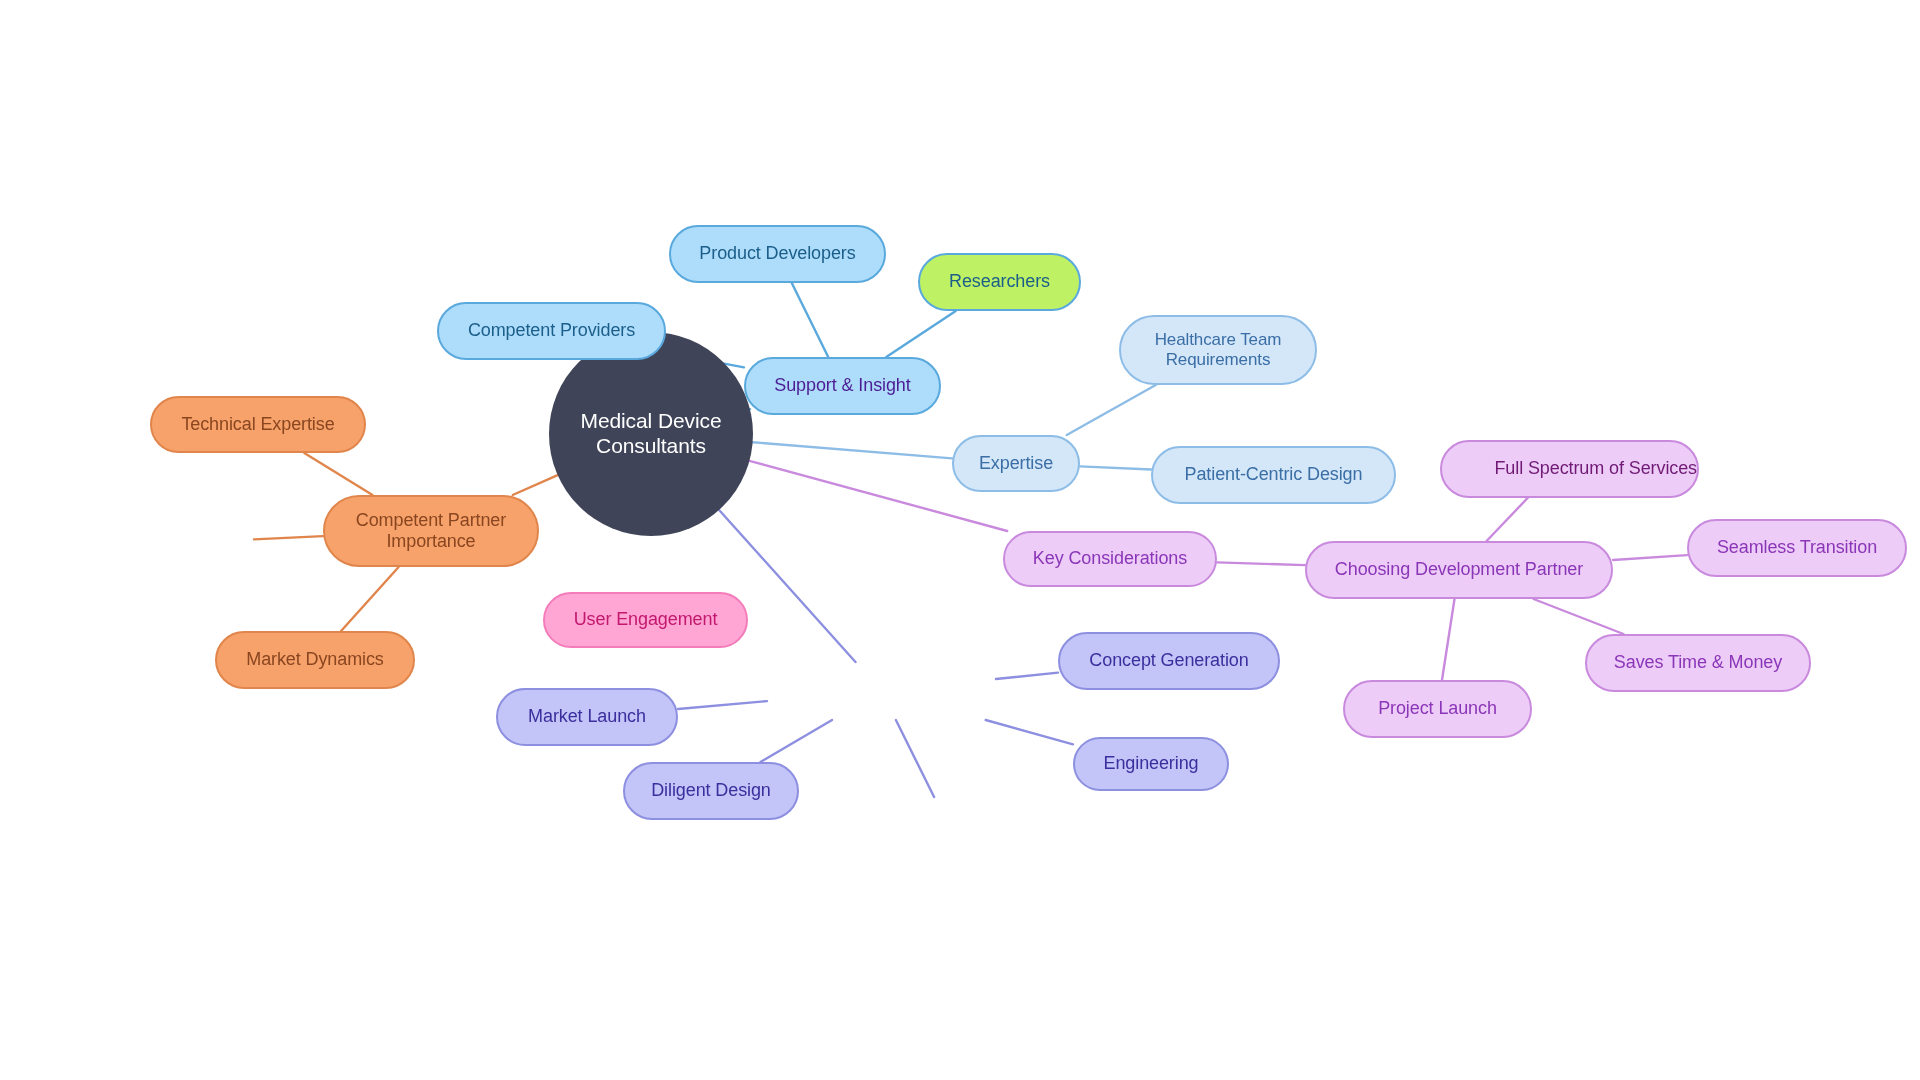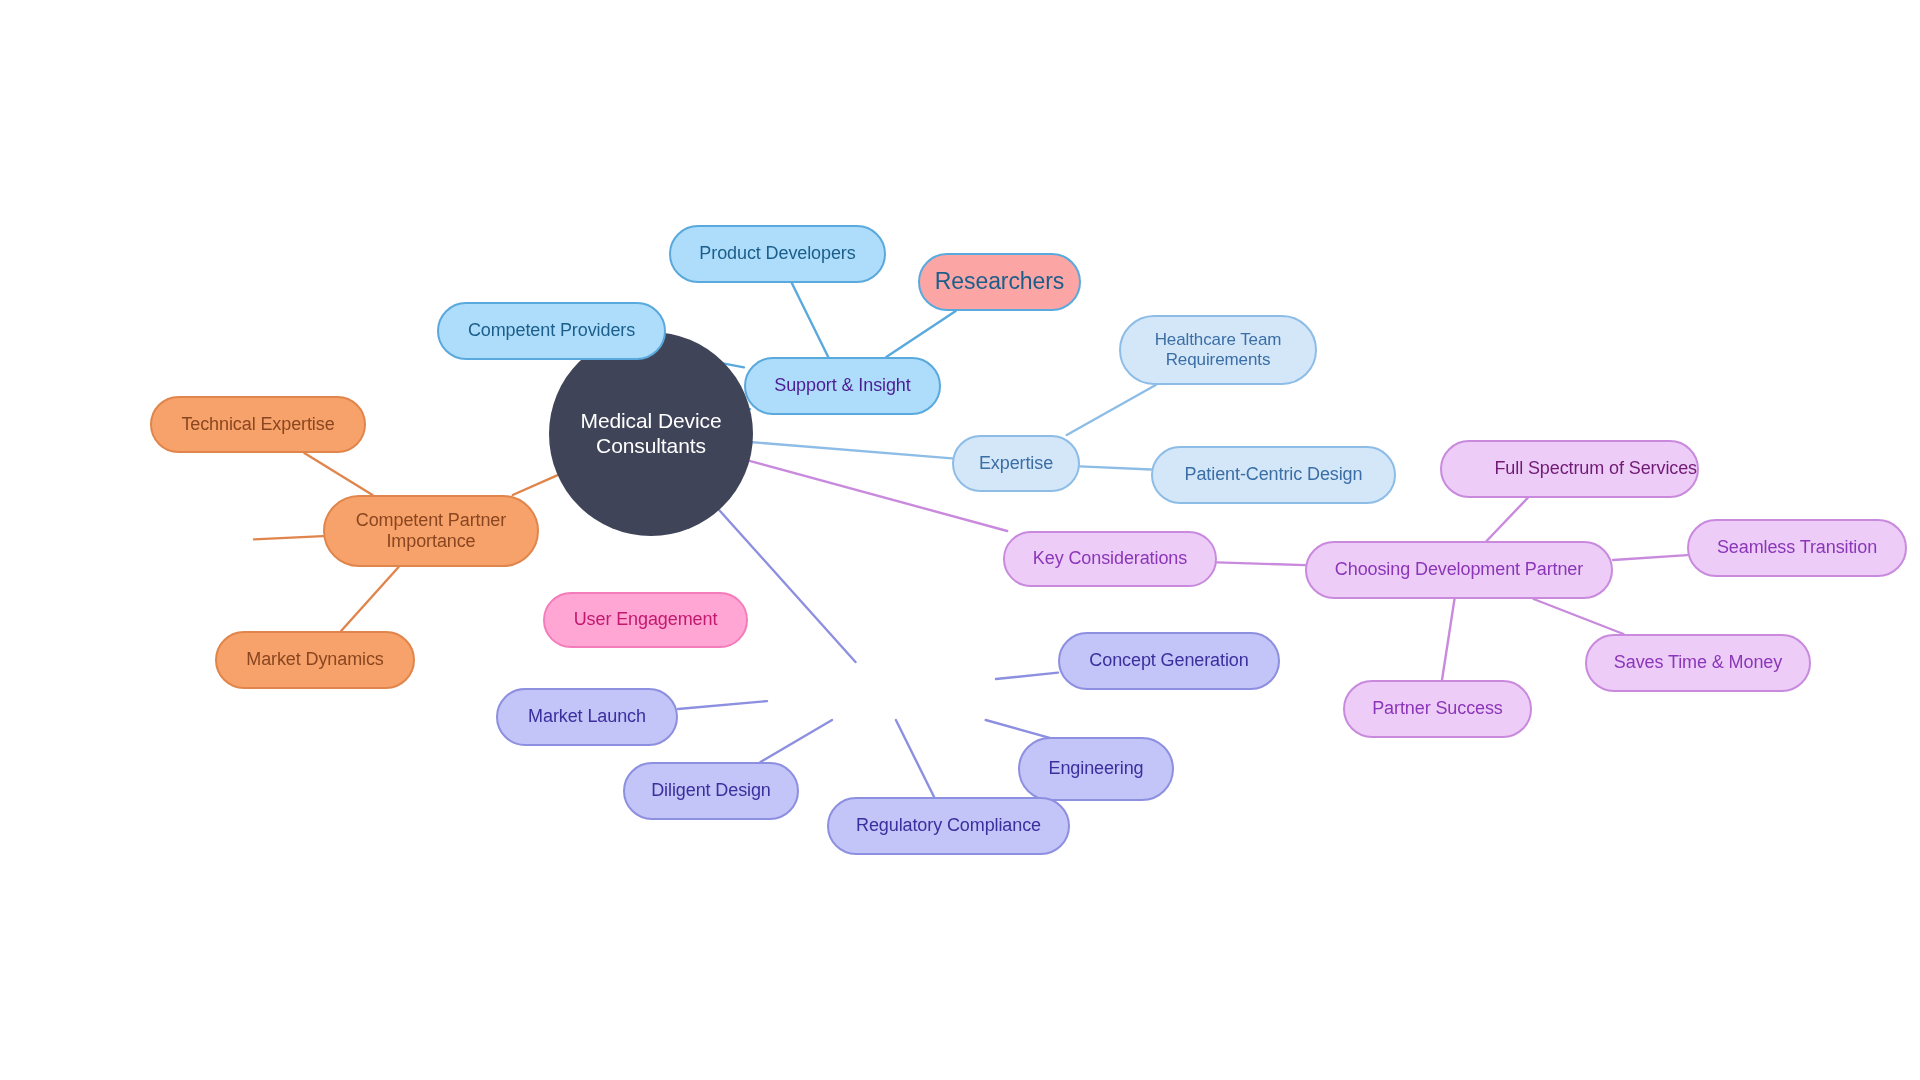--- a/index.html
+++ b/index.html
@@ -67,36 +67,35 @@
       <line x1="996" y1="679.0521739130435" x2="1058" y2="672.5826086956522" stroke="#8d8fe0" stroke-width="2.4" stroke-linecap="round"></line>
       <line x1="985.7066666666667" y1="720" x2="1073" y2="744.2931354359926" stroke="#8d8fe0" stroke-width="2.4" stroke-linecap="round"></line>
       <line x1="895.8925925925926" y1="720" x2="934.1074074074074" y2="797" stroke="#8d8fe0" stroke-width="2.4" stroke-linecap="round"></line>
       <line x1="832.0550000000001" y1="720" x2="760.4449999999999" y2="762" stroke="#8d8fe0" stroke-width="2.4" stroke-linecap="round"></line>
       <line x1="767" y1="701.1086587436333" x2="678" y2="708.9660441426146" stroke="#8d8fe0" stroke-width="2.4" stroke-linecap="round"></line>
     </svg>
   <div id="layer-nodes">
       <div class="node central" style="left: 549px; top: 332px; width: 204px; height: 204px; background: rgb(63, 68, 88); color: rgb(255, 255, 255); font-size: 21px; padding: 0px 14px;"><span>Medical Device Consultants</span></div>
       <div class="node" style="left: 669px; top: 225px; width: 217px; height: 58px; background: rgb(174, 221, 251); border-color: rgb(90, 169, 221); color: rgb(27, 94, 138); font-size: 18px;"><span>Product Developers</span></div>
       <div class="node" style="left: 437px; top: 302px; width: 229px; height: 58px; background: rgb(174, 221, 251); border-color: rgb(90, 169, 221); color: rgb(27, 94, 138); font-size: 18px;"><span>Competent Providers</span></div>
-      <div class="node" style="left: 918px; top: 253px; width: 163px; height: 58px; background: #fca5a5; border-color: rgb(90, 169, 221); color: rgb(27, 94, 138); font-size: 23px;"><span>Researchers</span></div>
+      <div class="node" style="left: 918px; top: 253px; width: 163px; height: 58px; background: #bef264; border-color: rgb(90, 169, 221); color: rgb(27, 94, 138); font-size: 18px;"><span>Researchers</span></div>
       <div class="node" style="left: 744px; top: 357px; width: 197px; height: 58px; background: rgb(174, 221, 251); border-color: rgb(90, 169, 221); color: #4c1d95; font-size: 18px;"><span>Support &amp; Insight</span></div>
       <div class="node" style="left: 1119px; top: 315px; width: 198px; height: 70px; background: rgb(212, 231, 249); border-color: rgb(141, 189, 230); color: rgb(58, 110, 165); font-size: 17px;"><span>Healthcare Team
 Requirements</span></div>
       <div class="node" style="left: 952px; top: 435px; width: 128px; height: 57px; background: rgb(212, 231, 249); border-color: rgb(141, 189, 230); color: rgb(58, 110, 165); font-size: 18px;"><span>Expertise</span></div>
       <div class="node" style="left: 1151px; top: 446px; width: 245px; height: 58px; background: rgb(212, 231, 249); border-color: rgb(141, 189, 230); color: rgb(58, 110, 165); font-size: 18px;"><span>Patient-Centric Design</span></div>
       <div class="node" style="left: 150px; top: 396px; width: 216px; height: 57px; background: rgb(247, 162, 106); border-color: rgb(224, 133, 75); color: rgb(138, 70, 32); font-size: 18px;"><span>Technical Expertise</span></div>
       <div class="node" style="left: 323px; top: 495px; width: 216px; height: 72px; background: rgb(247, 162, 106); border-color: rgb(224, 133, 75); color: rgb(138, 70, 32); font-size: 18px;"><span>Competent Partner
 Importance</span></div>
       <div class="node" style="left: 215px; top: 631px; width: 200px; height: 58px; background: rgb(247, 162, 106); border-color: rgb(224, 133, 75); color: rgb(138, 70, 32); font-size: 18px;"><span>Market Dynamics</span></div>
       <div class="node" style="left: 543px; top: 592px; width: 205px; height: 56px; background: rgb(255, 166, 213); border-color: rgb(244, 124, 186); color: rgb(194, 24, 110); font-size: 18px;"><span>User Engagement</span></div>
       <div class="node" style="left: 1003px; top: 531px; width: 214px; height: 56px; background: rgb(237, 205, 247); border-color: rgb(201, 138, 222); color: rgb(139, 54, 184); font-size: 18px;"><span>Key Considerations</span></div>
       <div class="node" style="left: 1305px; top: 541px; width: 308px; height: 58px; background: rgb(237, 205, 247); border-color: rgb(201, 138, 222); color: rgb(139, 54, 184); font-size: 18px; text-align: center;"><span>Choosing Development Partner</span></div>
       <div class="node" style="left: 1440px; top: 440px; width: 259px; height: 58px; background: rgb(237, 205, 247); border-color: rgb(201, 138, 222); color: #701a75; font-size: 18px; justify-content: flex-end;"><span>Full Spectrum of Services</span></div>
       <div class="node" style="left: 1687px; top: 519px; width: 220px; height: 58px; background: rgb(237, 205, 247); border-color: rgb(201, 138, 222); color: rgb(139, 54, 184); font-size: 18px;"><span>Seamless Transition</span></div>
       <div class="node" style="left: 1585px; top: 634px; width: 226px; height: 58px; background: rgb(237, 205, 247); border-color: rgb(201, 138, 222); color: rgb(139, 54, 184); font-size: 18px; text-align: center;"><span>Saves Time &amp; Money</span></div>
-      <div class="node" style="left: 1343px; top: 680px; width: 189px; height: 58px; background: rgb(237, 205, 247); border-color: rgb(201, 138, 222); color: rgb(139, 54, 184); font-size: 18px;"><span>Partner Success</span></div>
+      <div class="node" style="left: 1343px; top: 680px; width: 189px; height: 58px; background: rgb(237, 205, 247); border-color: rgb(201, 138, 222); color: rgb(139, 54, 184); font-size: 18px;"><span>Project Launch</span></div>
       <div class="node" style="left: 1058px; top: 632px; width: 222px; height: 58px; background: rgb(195, 196, 247); border-color: rgb(141, 143, 224); color: rgb(59, 47, 158); font-size: 18px;"><span>Concept Generation</span></div>
-      <div class="node" style="left: 1018px; top: 737px; width: 156px; height: 64px; background: rgb(195, 196, 247); border-color: rgb(141, 143, 224); color: rgb(59, 47, 158); font-size: 18px;"><span>Engineering</span></div>
+      <div class="node" style="left: 1073px; top: 737px; width: 156px; height: 54px; background: rgb(195, 196, 247); border-color: rgb(141, 143, 224); color: rgb(59, 47, 158); font-size: 18px;"><span>Engineering</span></div>
       <div class="node" style="left: 496px; top: 688px; width: 182px; height: 58px; background: rgb(195, 196, 247); border-color: rgb(141, 143, 224); color: rgb(59, 47, 158); font-size: 18px;"><span>Market Launch</span></div>
-      <div class="node" style="left: 827px; top: 797px; width: 243px; height: 58px; background: rgb(195, 196, 247); border-color: rgb(141, 143, 224); color: rgb(59, 47, 158); font-size: 18px;"><span>Regulatory Compliance</span></div>
       <div class="node" style="left: 623px; top: 762px; width: 176px; height: 58px; background: rgb(195, 196, 247); border-color: rgb(141, 143, 224); color: rgb(59, 47, 158); font-size: 18px;"><span>Diligent Design</span></div>
     </div>
 </div>
 
 </body></html>

